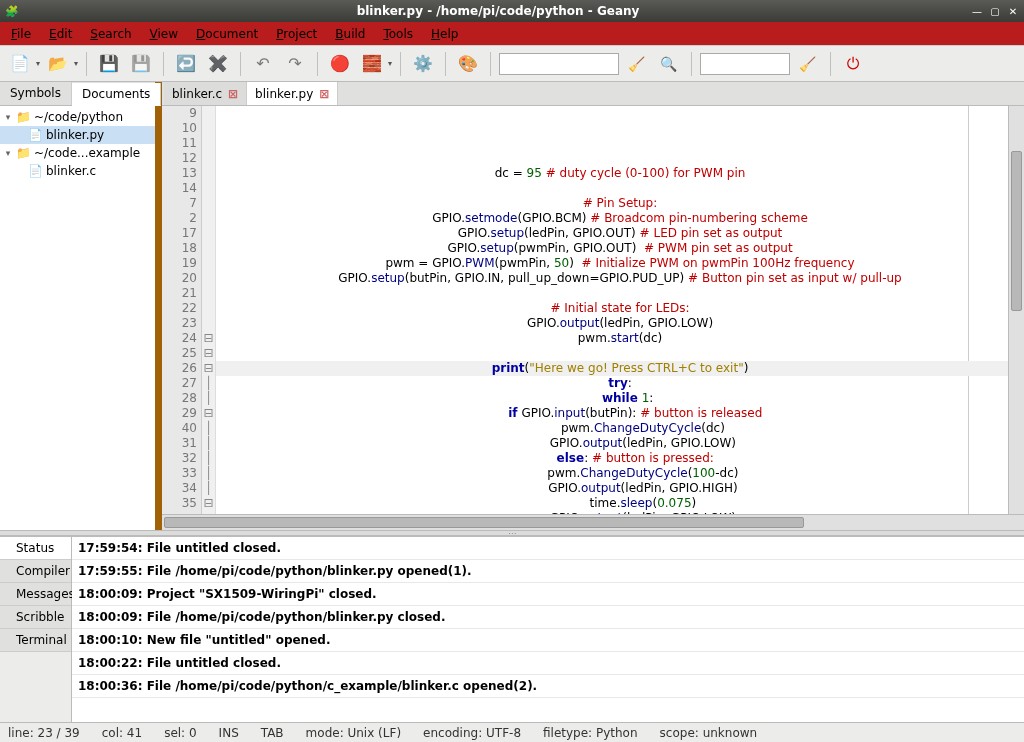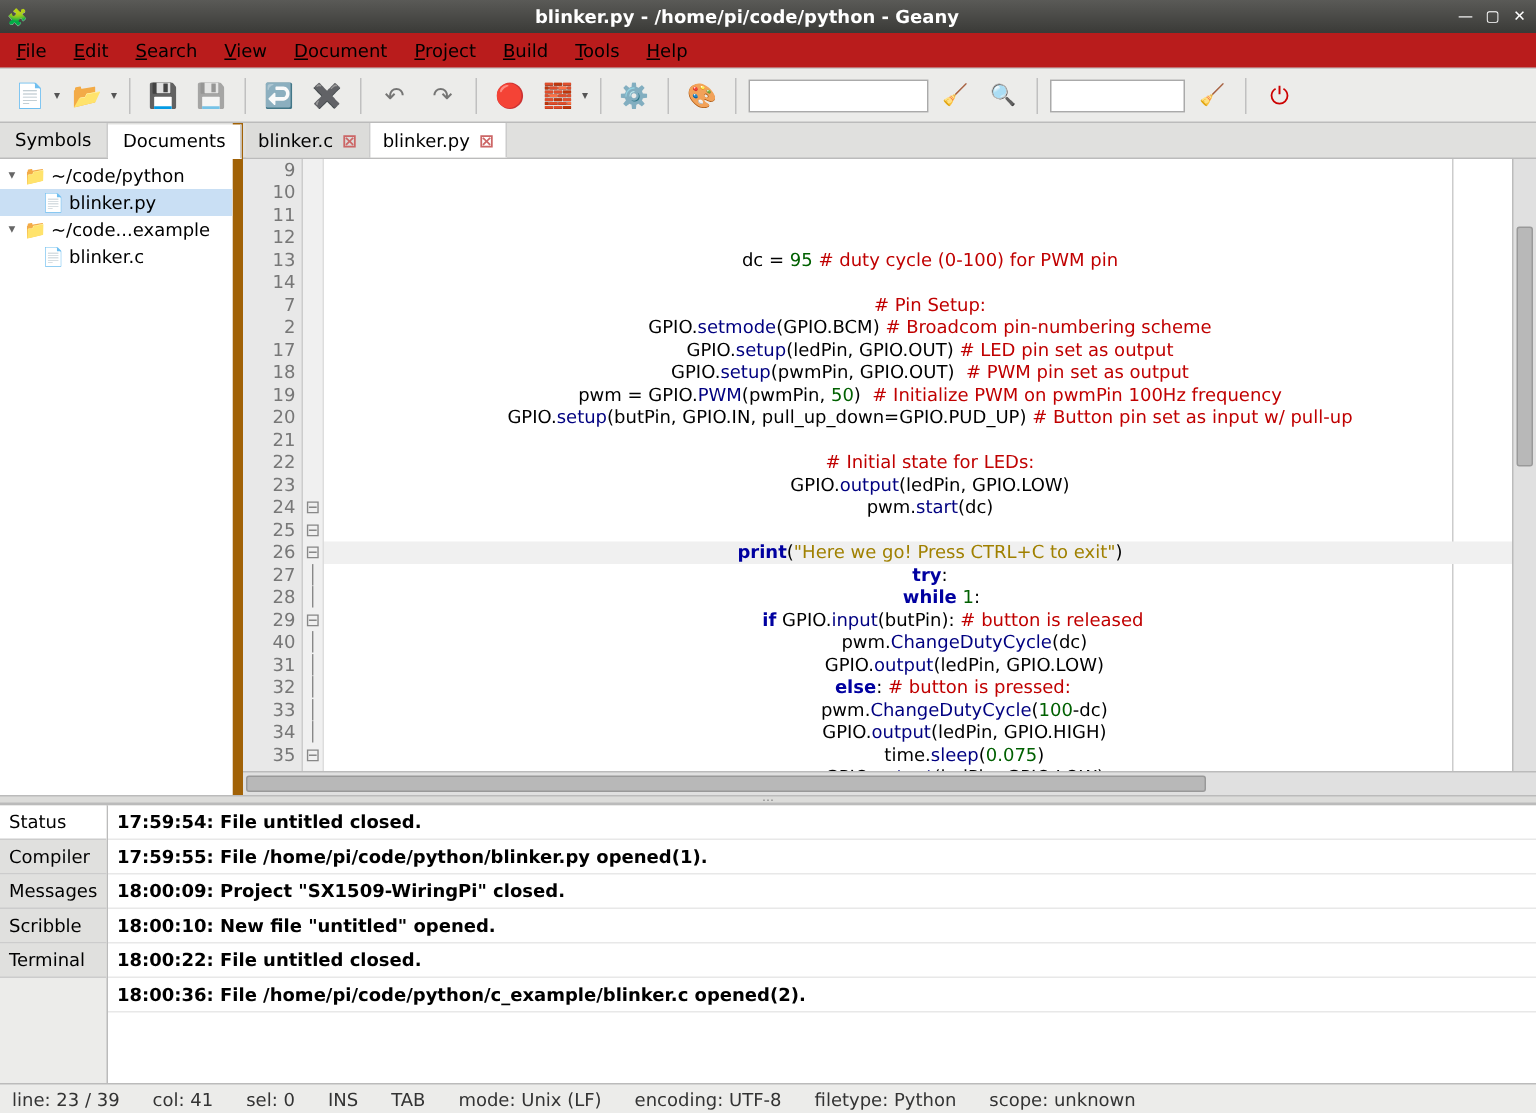--- a/index.html
+++ b/index.html
@@ -58,21 +58,21 @@
 .tok-num { color: #006000; }
 .tok-com { color: #c00000; }
 .tok-str { color: #a08000; }
 .tok-id  { color: #000; }
 .tok-fn  { color: #000080; }
 
 .splitbar { height: 6px; background: #dcdcda; border-top: 1px solid #bbb; border-bottom: 1px solid #bbb; cursor: row-resize; display:flex; align-items:center; justify-content:center; color:#888; font-size:8px; }
 
 .msgpanel { height: 186px; display: flex; background: #ececea; border-top: 1px solid #bbb; }
 .msgtabs { width: 72px; display: flex; flex-direction: column; border-right: 1px solid #bbb; }
-.msgtabs .mtab { padding: 4px 6px; border-bottom: 1px solid #ccc; cursor: pointer; background: #e0e0de; }
+.msgtabs .mtab { padding: 4px 16px; border-bottom: 1px solid #ccc; cursor: pointer; background: #e0e0de; }
 .msgtabs .mtab.active { background: #fff; }
 .msgbody { flex: 1; background: #fff; overflow: auto; font-weight: bold; }
 .msgbody .mrow { padding: 4px 6px; border-bottom: 1px solid #e8e8e8; }
 
 .statusbar { height: 20px; background: #ececea; border-top: 1px solid #bbb; display: flex; align-items: center; padding: 0 8px; gap: 22px; color: #333; font-size: 11px; }
 </style>
 </head>
 <body>
 
 <div class="titlebar">
@@ -249,20 +249,21 @@
       <div class="mtab active">Status</div>
       <div class="mtab">Compiler</div>
       <div class="mtab">Messages</div>
       <div class="mtab">Scribble</div>
       <div class="mtab">Terminal</div>
     </div>
   <div class="msgbody" id="msgbody">
       <div class="mrow">17:59:54: File untitled closed.</div>
       <div class="mrow">17:59:55: File /home/pi/code/python/blinker.py opened(1).</div>
       <div class="mrow">18:00:09: Project "SX1509-WiringPi" closed.</div>
+      <div class="mrow">18:00:09: File /home/pi/code/python/blinker.py closed.</div>
       <div class="mrow">18:00:10: New file "untitled" opened.</div>
       <div class="mrow">18:00:22: File untitled closed.</div>
       <div class="mrow">18:00:36: File /home/pi/code/python/c_example/blinker.c opened(2).</div>
     </div>
 </div>
 
 <div class="statusbar">
   <span>line: 23 / 39</span>
   <span>col: 41</span>
   <span>sel: 0</span>

